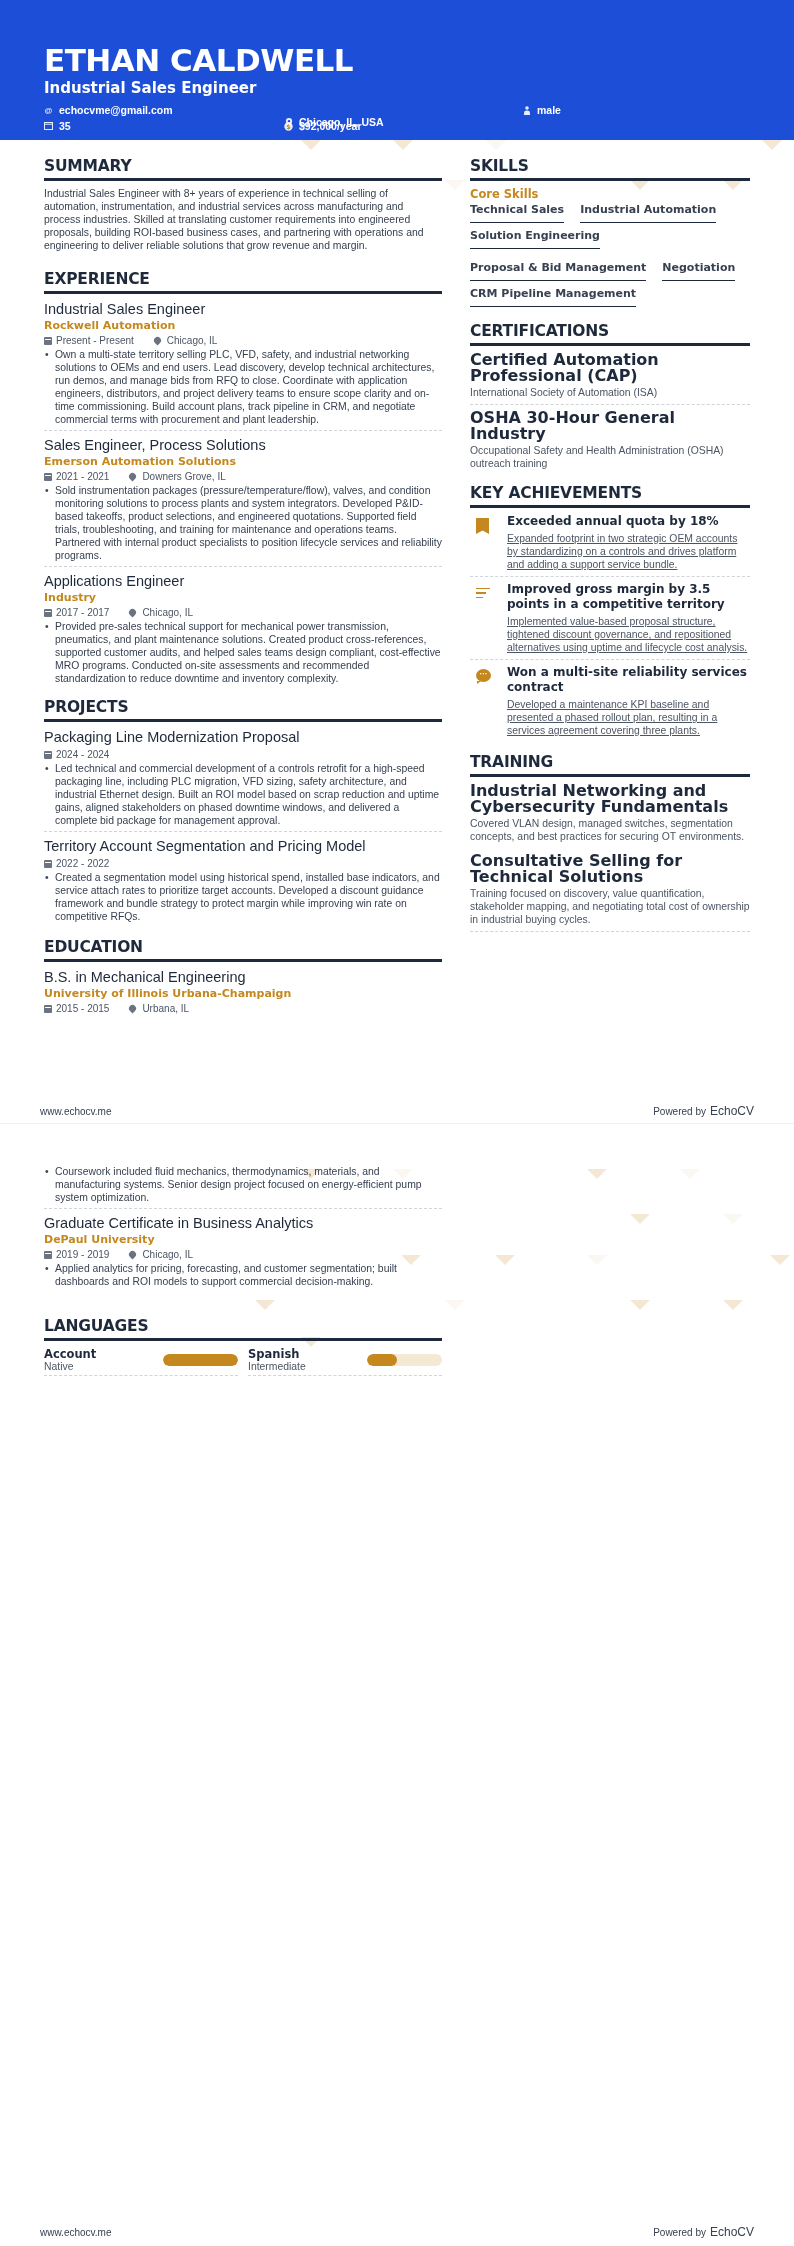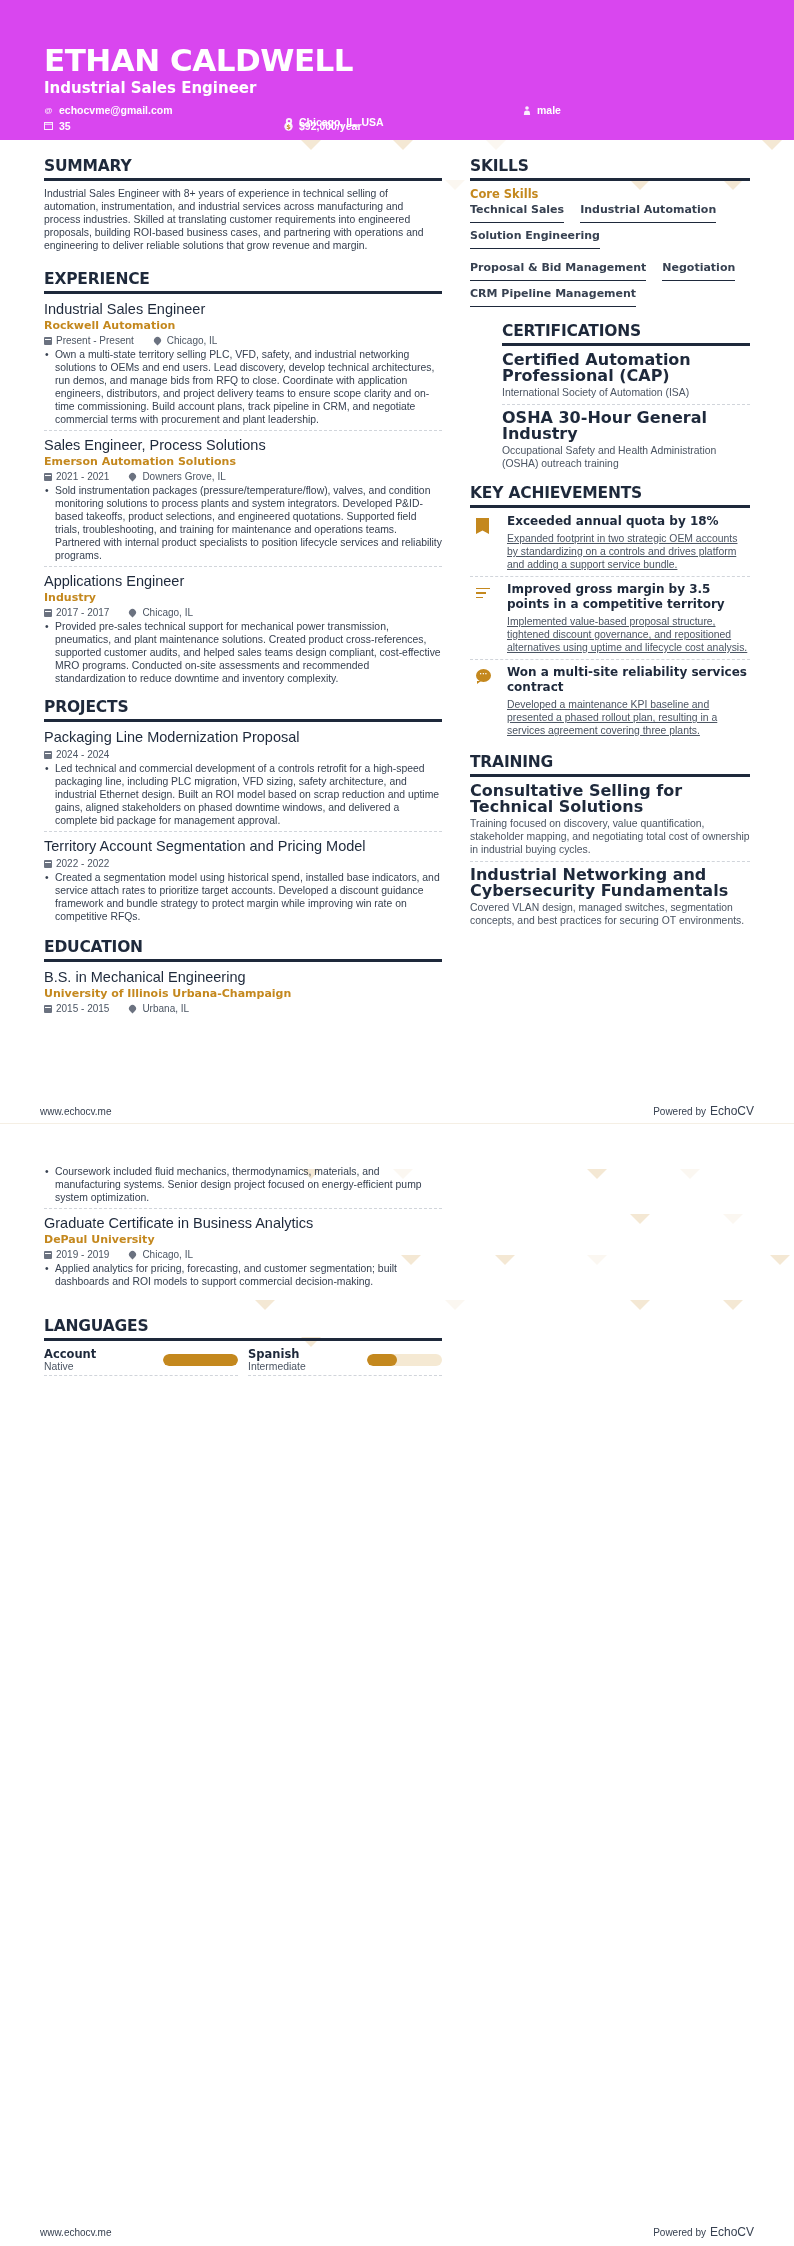--- a/index.html
+++ b/index.html
@@ -8,21 +8,21 @@
 
   .page { position: absolute; left: 0; width: 794px; background: #fff; overflow: hidden; }
   .page1 { top: 0; height: 1123px; }
   .page2 { top: 1123px; height: 1123px; border-top: 1px solid #f5efe4; }
 
   
   .tri { position: absolute; width: 0; height: 0; border-left: 10px solid transparent; border-right: 10px solid transparent; border-top: 10px solid #f3e6cf; opacity: 0.9; }
   .tri.light { border-top-color: #f8f2e7; opacity: 0.6; }
 
   
-  .header { position: absolute; top: 0; left: 0; width: 794px; height: 140px; background: #d946ef; color: #fff; padding: 42px 44px 0 44px; }
+  .header { position: absolute; top: 0; left: 0; width: 794px; height: 140px; background: #1d4ed8; color: #fff; padding: 42px 44px 0 44px; }
   .name { font-family: "DejaVu Sans", sans-serif; font-weight: bold; font-size: 31px; letter-spacing: -0.5px; line-height: 36px; }
   .role { font-family: "DejaVu Sans", sans-serif; font-weight: bold; font-size: 15px; line-height: 20px; margin-top: 0px; }
   .contact-grid { position: relative; margin-top: 6px; height: 40px; font-size: 10.5px; font-weight: bold; }
   .contact { position: absolute; display: flex; align-items: center; gap: 6px; }
   .contact .ic { width: 9px; height: 9px; display: inline-flex; align-items: center; justify-content: center; font-size: 8px; opacity: 0.9; }
 
   
   .col-left { position: absolute; left: 44px; width: 398px; }
   .col-right { position: absolute; left: 470px; width: 280px; }
 
@@ -262,21 +262,21 @@
         <span class="skill">Technical Sales</span>
         <span class="skill">Industrial Automation</span>
         <span class="skill">Solution Engineering</span>
         <span style="flex-basis:100%;height:0;"></span>
         <span class="skill">Proposal &amp; Bid Management</span>
         <span class="skill">Negotiation</span>
         <span class="skill">CRM Pipeline Management</span>
       </div>
     </section>
 
-    <section style="margin-top:14px;margin-left:32px;">
+    <section style="margin-top:14px;">
       <h2 class="sec-title">CERTIFICATIONS</h2>
       <div class="cert">
         <div class="cert-title">Certified Automation Professional (CAP)</div>
         <div class="cert-sub">International Society of Automation (ISA)</div>
       </div>
       <div class="cert last">
         <div class="cert-title">OSHA 30-Hour General Industry</div>
         <div class="cert-sub">Occupational Safety and Health Administration (OSHA) outreach training</div>
       </div>
     </section>
@@ -311,27 +311,27 @@
           </div>
         <div class="ach-body">
           <div class="ach-title">Won a multi-site reliability services contract</div>
           <div class="ach-desc">Developed a maintenance KPI baseline and presented a phased rollout plan, resulting in a services agreement covering three plants.</div>
         </div>
       </div>
     </section>
 
     <section style="margin-top:10px;">
       <h2 class="sec-title">TRAINING</h2>
+      <div class="train last">
+        <div class="cert-title">Industrial Networking and Cybersecurity Fundamentals</div>
+        <div class="cert-sub">Covered VLAN design, managed switches, segmentation concepts, and best practices for securing OT environments.</div>
+      </div>
       <div class="train">
         <div class="cert-title">Consultative Selling for Technical Solutions</div>
         <div class="cert-sub">Training focused on discovery, value quantification, stakeholder mapping, and negotiating total cost of ownership in industrial buying cycles.</div>
-      </div>
-      <div class="train last">
-        <div class="cert-title">Industrial Networking and Cybersecurity Fundamentals</div>
-        <div class="cert-sub">Covered VLAN design, managed switches, segmentation concepts, and best practices for securing OT environments.</div>
       </div>
     </section>
   </div>
 
   <footer class="footer" style="top:1096px;">
     <span>www.echocv.me</span>
     <span class="powered">
       <span>Powered by</span>
       <span class="brand">EchoCV</span>
     </span>

